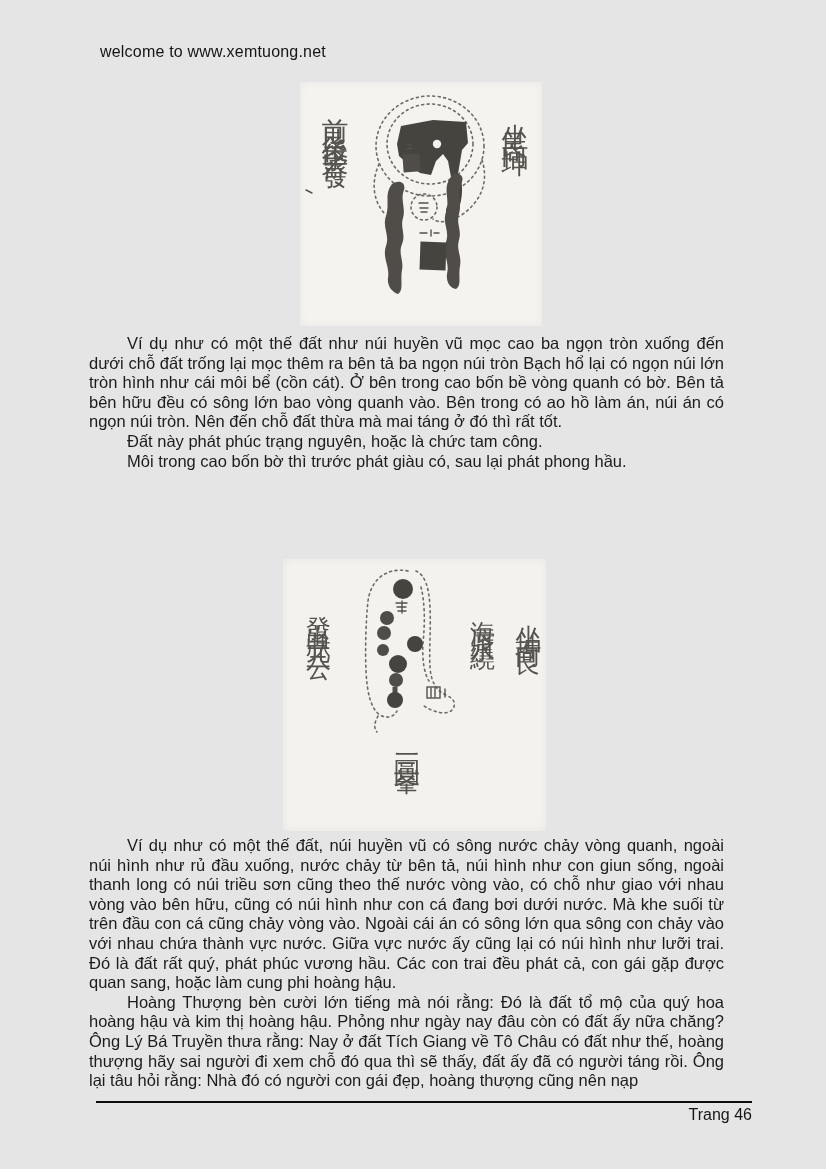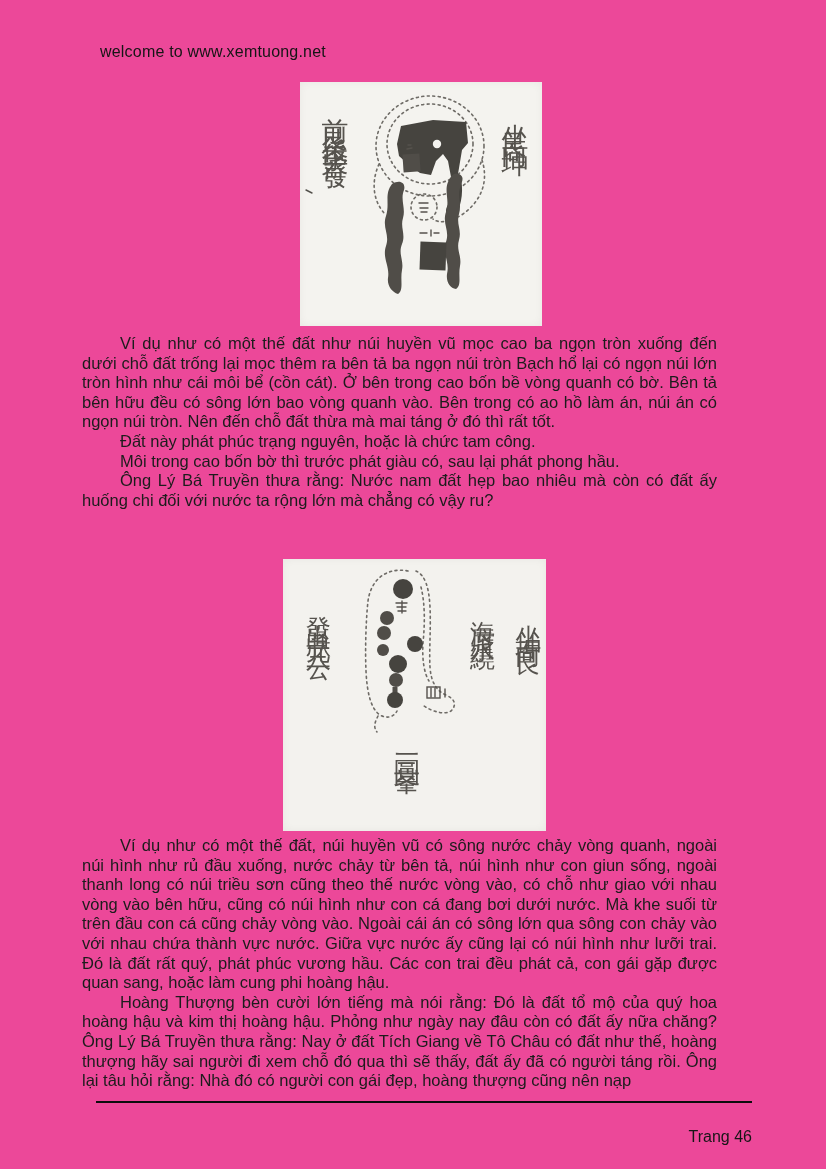--- a/index.html
+++ b/index.html
@@ -1,37 +1,37 @@
 <!DOCTYPE html>
 <html><head>
 <meta charset="utf-8">
 <style>
   html,body{margin:0;padding:0;background:#ffffff;}
-  .page{position:relative;width:826px;height:1169px;background:#ec4899;overflow:hidden;
+  .page{position:relative;width:826px;height:1169px;background:#e5e5e5;overflow:hidden;
         font-family:"Liberation Sans",sans-serif;color:#1c1c1c;}
   .header{position:absolute;left:100px;top:43px;font-size:16px;letter-spacing:.2px;color:#151515;}
   .fig{position:absolute;margin:0;box-shadow:0 0 8px rgba(0,0,0,.05) inset;}
   .fig1{left:300px;top:82px;width:242px;height:244px;background:#f4f3ef;}
   .fig2{left:283px;top:559px;width:263px;height:272px;background:#f3f2ee;}
   .fig svg{position:absolute;left:0;top:0;}
   .calli{position:absolute;writing-mode:vertical-rl;text-orientation:upright;line-height:1;
          font-family:"DejaVu Serif","Liberation Serif",serif;color:#56534e;}
   .f1-left {left:22px; top:14px; font-size:27px;letter-spacing:9px;}
   .f1-right{left:202px;top:20px; font-size:27px;letter-spacing:9px;}
   .f2-left {left:23px; top:37px; font-size:25px;letter-spacing:8px;}
   .f2-mid  {left:111px;top:173px;font-size:27px;letter-spacing:7px;}
   .f2-iright{left:187px;top:42px;font-size:25px;letter-spacing:8px;}
   .f2-right{left:233px;top:45px; font-size:26px;letter-spacing:9px;}
-  .bodytext{position:absolute;left:82px;width:635px;font-size:16.5px;line-height:19.6px;
+  .bodytext{position:absolute;left:89px;width:635px;font-size:16.5px;line-height:19.6px;
             text-align:justify;}
   .bt1{top:334px;}
   .bt2{top:836px;}
   .bodytext p{margin:0;text-indent:38px;}
   .footer-rule{position:absolute;left:96px;top:1101px;width:656px;height:2px;background:#0c0c0c;}
-  .page-num{position:absolute;left:96px;top:1106px;width:656px;text-align:right;font-size:16px;color:#161616;margin-top:22px;}
+  .page-num{position:absolute;left:96px;top:1106px;width:656px;text-align:right;font-size:16px;color:#161616;}
   .ink{fill:#46443f;}
   .ink2{fill:#504d48;}
   .dots{fill:none;stroke:#6e6b66;stroke-width:1.6;stroke-dasharray:2 3.5;stroke-linecap:round;}
   .mark{stroke:#55524d;stroke-width:1.4;fill:none;stroke-linecap:round;}
 </style>
 </head>
 <body>
 
 <div class="page">
 
@@ -79,21 +79,20 @@
       <path class="mark" d="M 6,108 l 6,3"></path>
     </svg>
     <div class="calli f1-left">前艮後季皆發</div>
     <div class="calli f1-right">坐艮向坤</div>
   </figure>
 
   <div class="bodytext bt1">
     <p>Ví dụ như có một thế đất như núi huyền vũ mọc cao ba ngọn tròn xuống đến dưới chỗ đất trống lại mọc thêm ra bên tả ba ngọn núi tròn Bạch hổ lại có ngọn núi lớn tròn hình như cái môi bể (cồn cát). Ở bên trong cao bốn bề vòng quanh có bờ. Bên tả bên hữu đều có sông lớn bao vòng quanh vào. Bên trong có ao hồ làm án, núi án có ngọn núi tròn. Nên đến chỗ đất thừa mà mai táng ở đó thì rất tốt.</p>
     <p>Đất này phát phúc trạng nguyên, hoặc là chức tam công.</p>
     <p>Môi trong cao bốn bờ thì trước phát giàu có, sau lại phát phong hầu.</p>
-    <p>Ông Lý Bá Truyền thưa rằng: Nước nam đất hẹp bao nhiêu mà còn có đất ấy huống chi đối với nước ta rộng lớn mà chẳng có vậy ru?</p>
   </div>
 
   <figure class="fig fig2">
     <svg width="263" height="272" viewBox="0 0 263 272">
 
       <path class="dots" d="M 125,12 C 104,8 88,20 85,42 C 83,60 82,90 83,112
                             C 84,134 88,150 97,156 C 104,160 111,158 114,152"></path>
       <path class="dots" d="M 133,12 C 142,16 146,28 147,48 C 148,70 146,92 147,108
                             C 148,124 154,132 163,136 C 172,140 174,146 168,152
                             C 162,156 150,153 141,147"></path>

